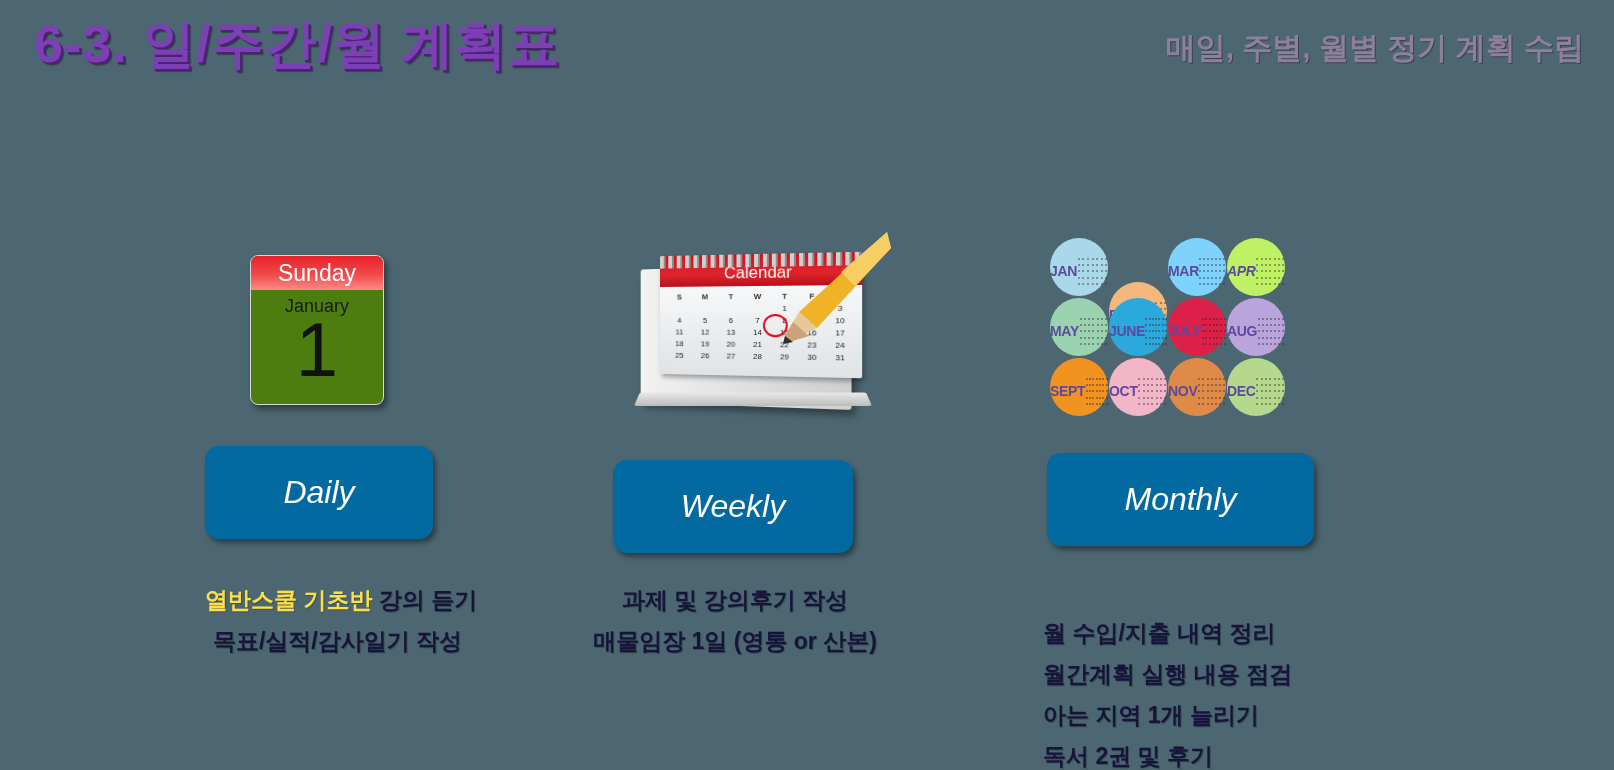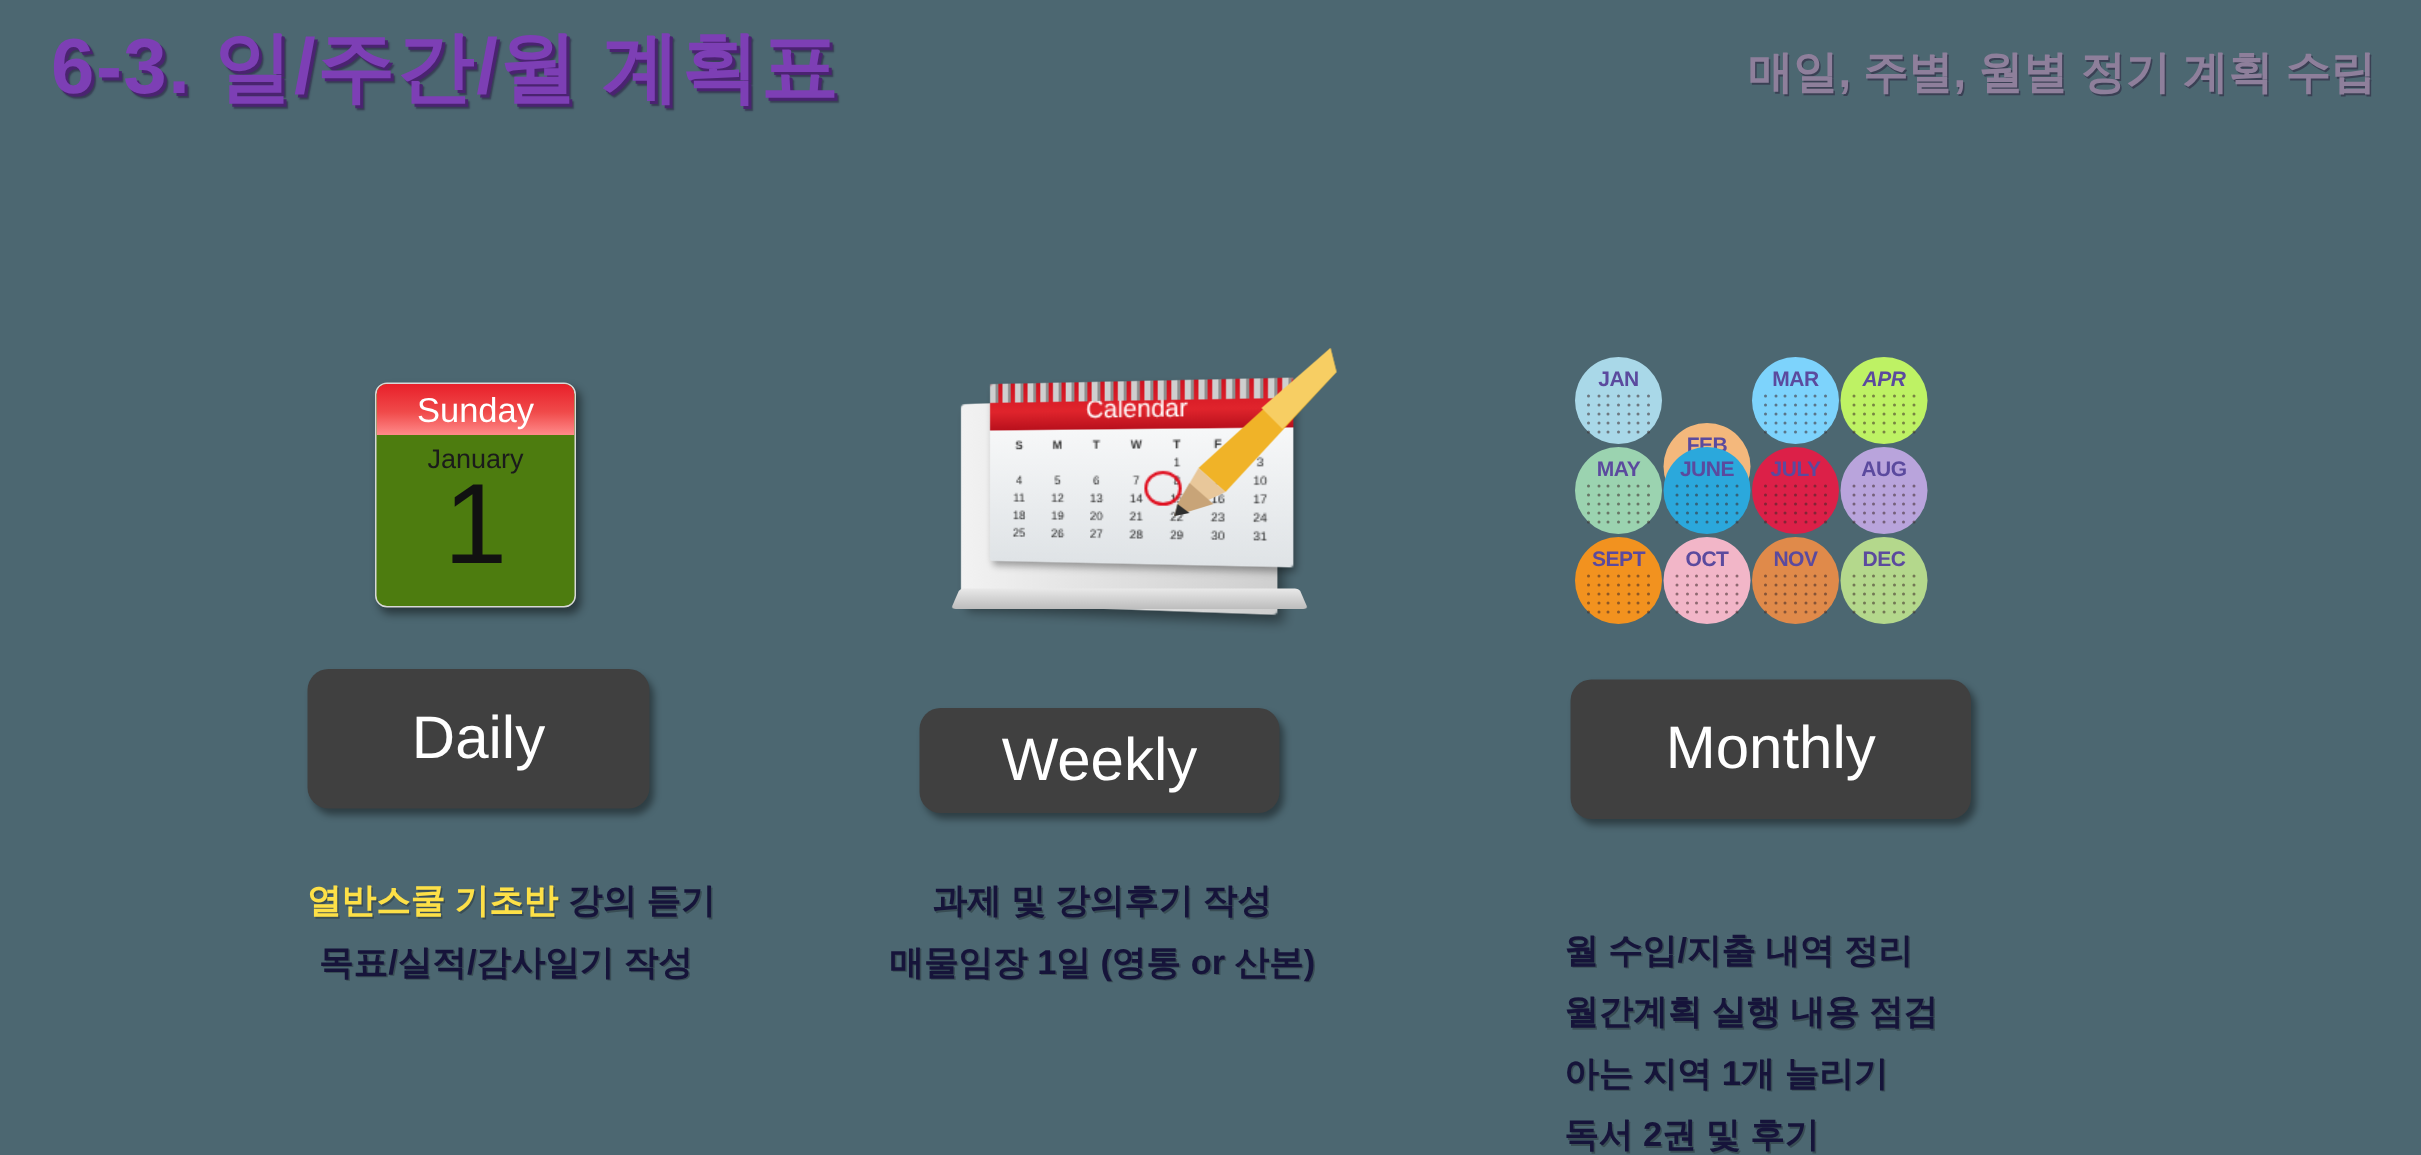--- a/index.html
+++ b/index.html
@@ -190,21 +190,21 @@
     display: grid;
     grid-template-columns: repeat(4, 58px);
     grid-template-rows: repeat(3, 58px);
     gap: 2px 1px;
   }
   .month-circle {
     width: 58px;
     height: 58px;
     border-radius: 50%;
     display: flex;
-    flex-direction: column;
+    flex-direction: row;
     align-items: center;
     justify-content: flex-start;
     padding-top: 7px;
     box-sizing: border-box;
   }
   .month-name {
     font-size: 14px;
     font-weight: bold;
     color: #5b4a9e;
     line-height: 14px;
@@ -225,38 +225,39 @@
     height: 2px;
     background: rgba(60,40,40,0.55);
     border-radius: 50%;
     justify-self: center;
     align-self: center;
   }
 
   
   .pill-button {
     position: absolute;
-    background: #404040;
+    background: #0369a1;
     color: #ffffff;
     border-radius: 14px;
     text-align: center;
-    font-size: 40px;
+    font-size: 32px;
     box-shadow: 3px 4px 5px rgba(0,0,0,0.40);
     display: flex;
     align-items: center;
     justify-content: center;
     user-select: none;
+    font-style: italic;
   }
   #button-daily {
     left: 205px; top: 446px;
     width: 228px; height: 93px;
   }
   #button-weekly {
-    left: 613px; top: 472px;
-    width: 240px; height: 70px;
+    left: 613px; top: 460px;
+    width: 240px; height: 93px;
   }
   #button-monthly {
     left: 1047px; top: 453px;
     width: 267px; height: 93px;
   }
 
   
   .notes {
     position: absolute;
     font-size: 23px;

